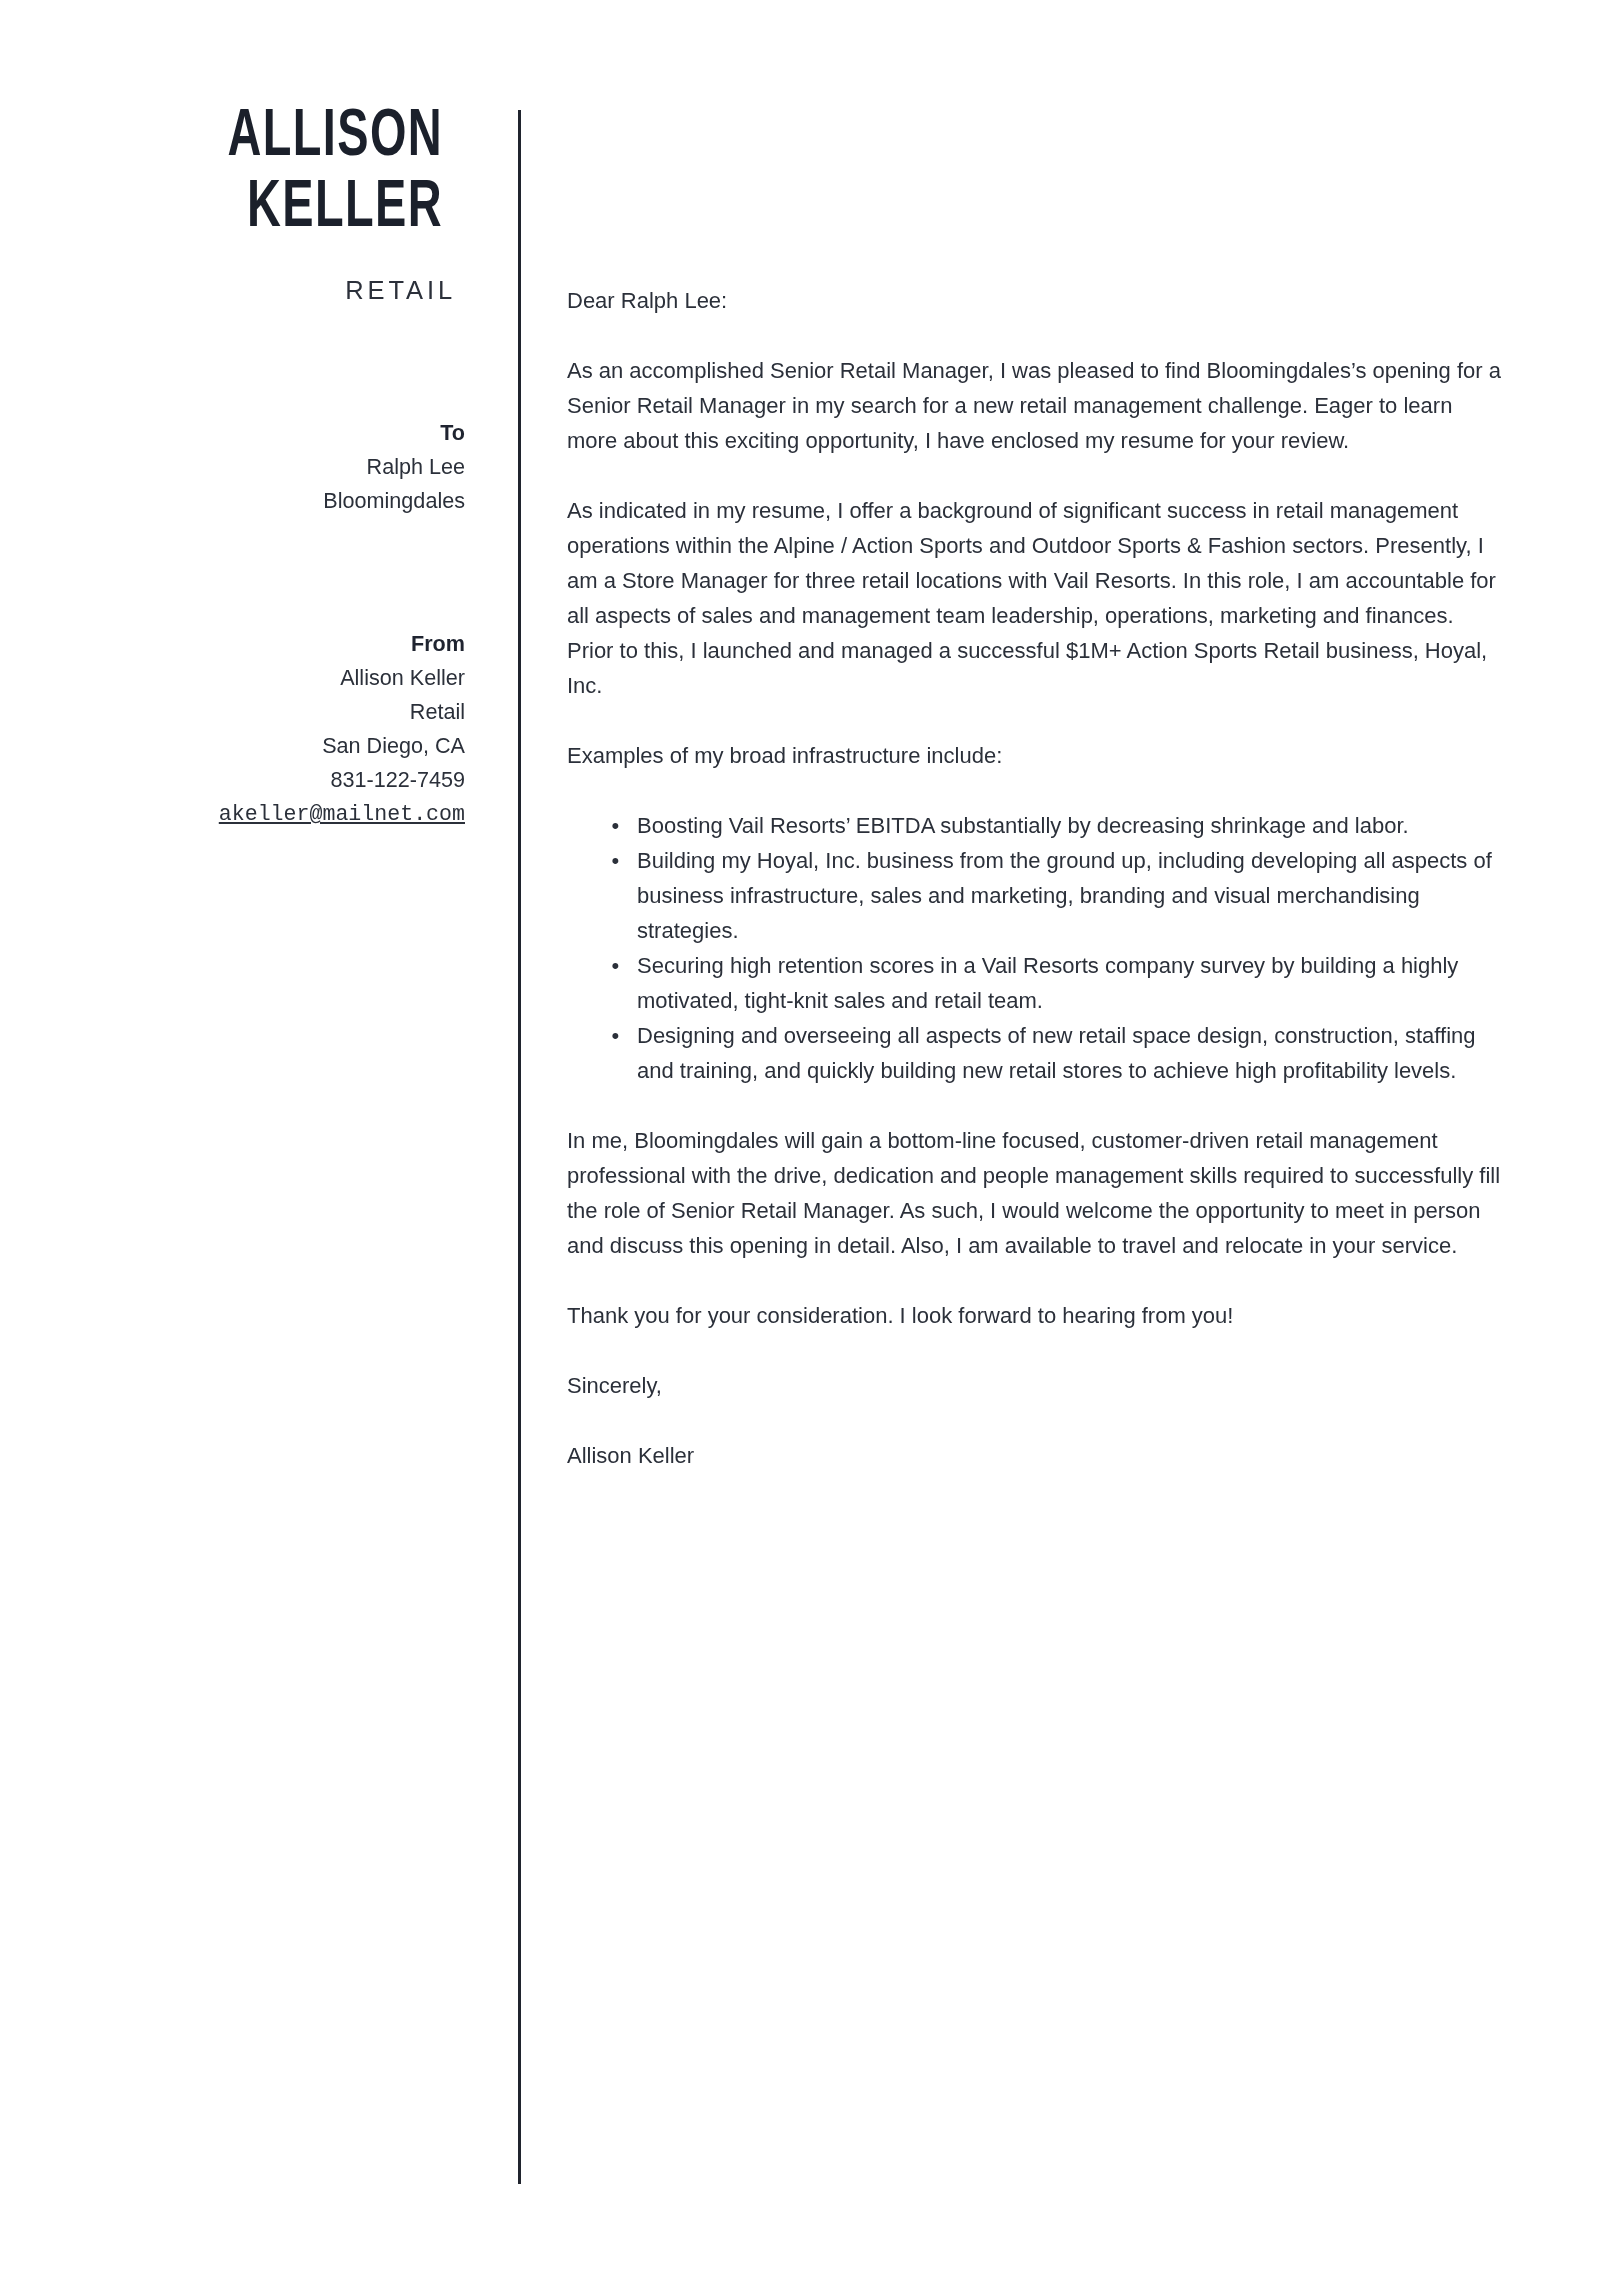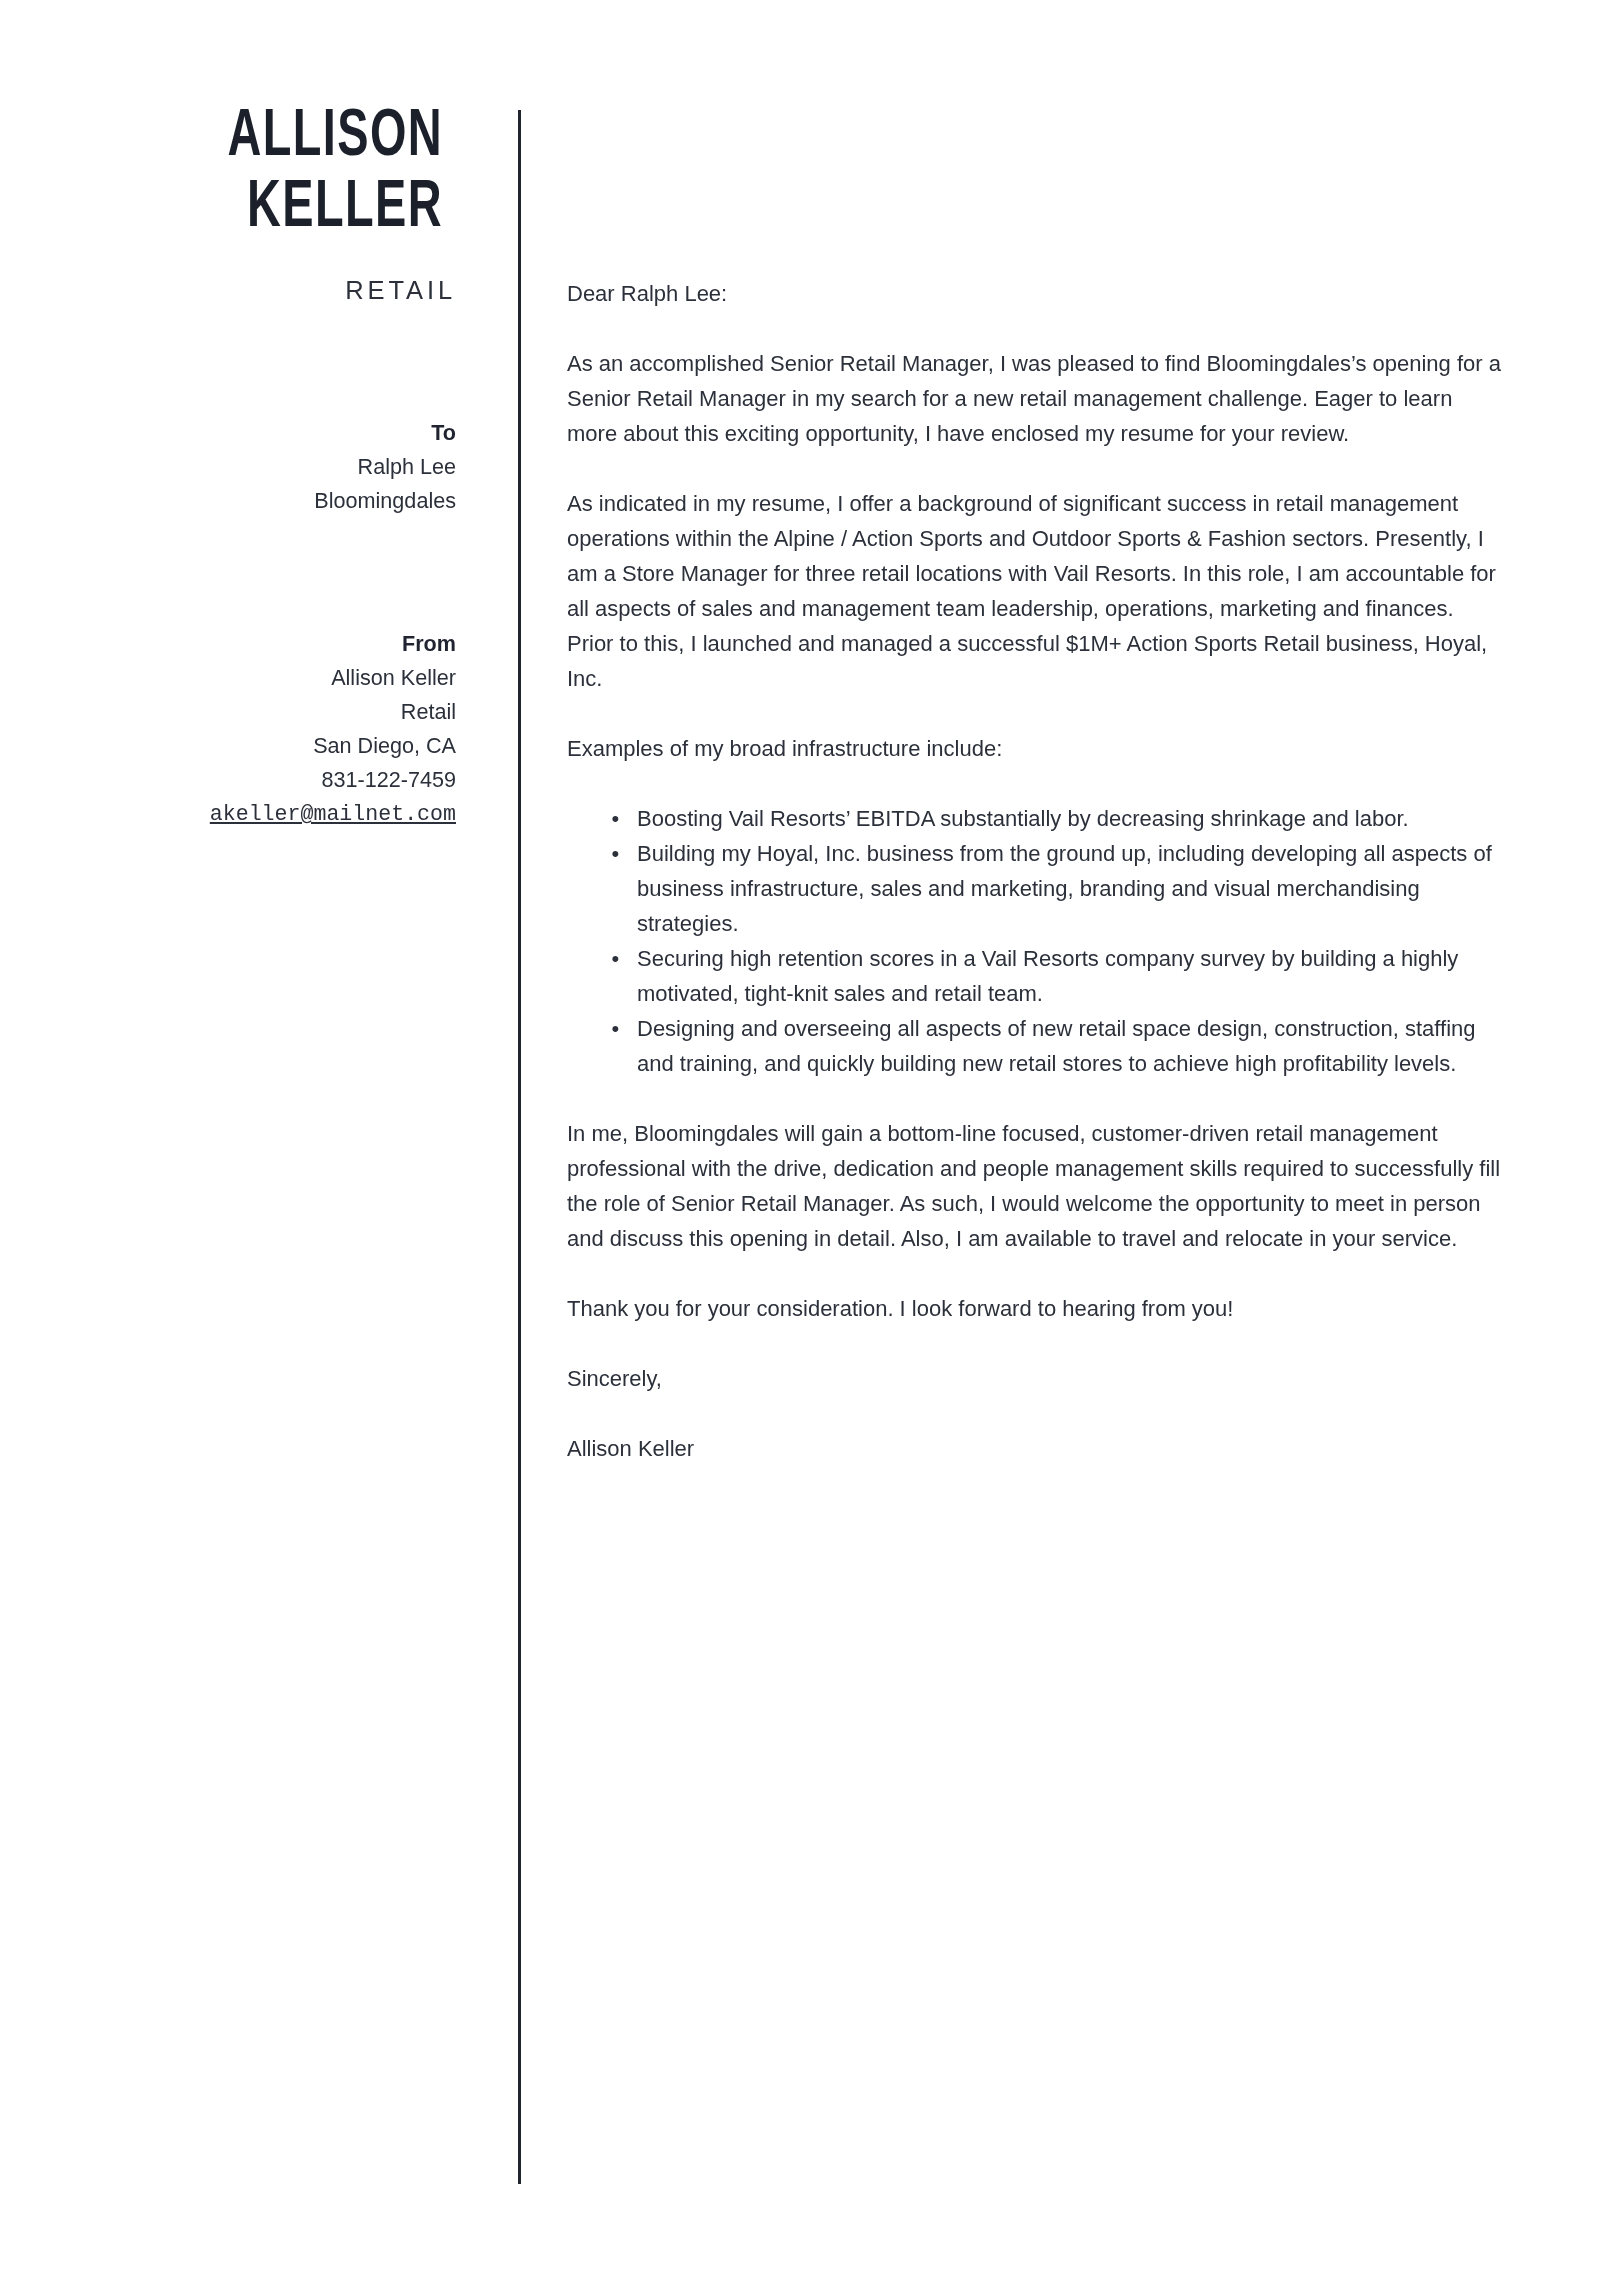--- a/index.html
+++ b/index.html
@@ -44,21 +44,21 @@
     position: absolute;
     top: 276px;
     right: 63px;
     font-size: 25.5px;
     letter-spacing: 3.9px;
     color: #2b303a;
   }
 
   .contact-block {
     position: absolute;
-    right: 63px;
+    right: 54px;
     font-size: 21.6px;
     line-height: 34px;
     color: #2b303a;
     white-space: nowrap;
   }
   .to-block   { top: 416px; }
   .from-block { top: 627px; margin-left: 8px; }
   .contact-label { font-weight: bold; color: #1f2430; }
   .email { text-decoration: underline; font-family: Liberation Mono, monospace; }
 
@@ -74,21 +74,21 @@
   
   .letter {
     position: absolute;
     left: 567px;
     top: 267px;
     width: 937px;
     font-size: 22px;
     line-height: 35px;
     color: #2b303a;
   }
-  .letter p { margin: 9px 0 35px 0; }
+  .letter p { margin: 16px 0 35px 0; }
   .letter ul {
     list-style: none;
     margin: 0 0 35px 0;
     padding-left: 70px;
   }
   .letter li { position: relative; }
   .letter li::before {
     content: "\2022";
     position: absolute;
     left: -25.5px;

